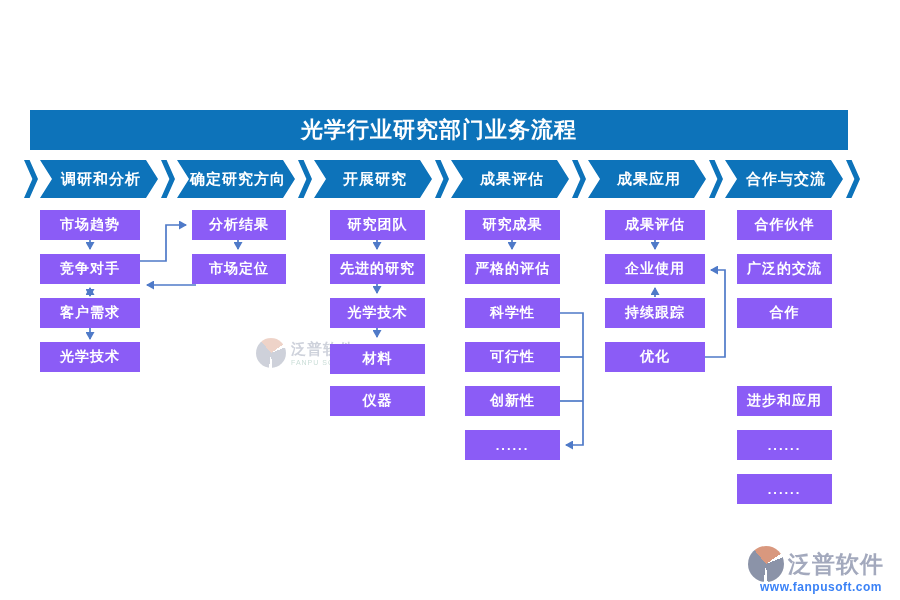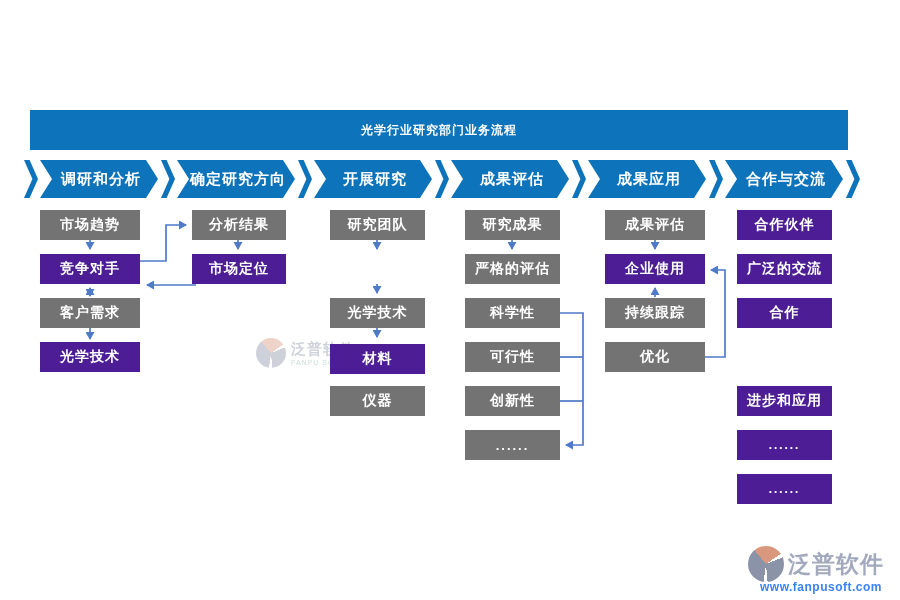--- a/index.html
+++ b/index.html
@@ -1,33 +1,33 @@
 <!DOCTYPE html>
 <html><head>
 <meta charset="utf-8">
 <style>
   html,body{margin:0;padding:0;background:#fff;}
   .canvas{position:relative;width:900px;height:600px;background:#fff;overflow:hidden;
           font-family:"Liberation Sans","DejaVu Sans",sans-serif;}
   
   .titlebar{position:absolute;left:30px;top:110px;width:818px;height:40px;background:#0d73ba;
-            color:#fff;font-size:12px;font-weight:bold;display:flex;align-items:center;justify-content:center;
+            color:#fff;font-size:22px;font-weight:bold;display:flex;align-items:center;justify-content:center;
             letter-spacing:1px;}
   
   .stage-tip{position:absolute;top:160px;height:38px;width:14px;background:#0d73ba;
              clip-path:polygon(0 0,40% 0,100% 50%,40% 100%,0 100%,60% 50%);}
   .stage{position:absolute;top:160px;height:38px;width:118px;background:#0d73ba;color:#fff;
          font-size:15px;font-weight:bold;display:flex;align-items:center;justify-content:center;
          clip-path:polygon(0 0,calc(100% - 12px) 0,100% 50%,calc(100% - 12px) 100%,0 100%,12px 50%);
          padding-left:4px;box-sizing:border-box;letter-spacing:1px;}
   
   .box{position:absolute;height:30px;display:flex;align-items:center;justify-content:center;
        color:#fff;font-size:14px;font-weight:bold;letter-spacing:1px;}
-  .b{background:#737373;}
-  .t{background:#4c1d95;font-family:Liberation Serif, serif;}
+  .b{background:#8b5cf6;}
+  .t{background:#8b5cf6;}
   .dots{letter-spacing:2px;font-size:13px;}
   
   .connectors{position:absolute;left:0;top:0;width:900px;height:600px;pointer-events:none;}
   
   .wm{position:absolute;left:256px;top:338px;display:flex;align-items:center;gap:5px;opacity:.42;z-index:0;}
   .wm-icon{width:30px;height:30px;border-radius:50%;
            background:conic-gradient(from 320deg,#d9987e 0 95deg,#fff 95deg 108deg,#8b93a8 108deg 215deg,#fff 215deg 228deg,#8b93a8 228deg 360deg);}
   .wm-name{font-size:15px;font-weight:bold;color:#8d95ac;letter-spacing:1px;}
   .wm-sub{font-size:7px;color:#7fae9f;letter-spacing:1px;}
   
@@ -83,20 +83,21 @@
 
   <div class="box b" style="left:40px;top:210px;width:100px">市场趋势</div>
   <div class="box t" style="left:40px;top:254px;width:100px">竞争对手</div>
   <div class="box b" style="left:40px;top:298px;width:100px">客户需求</div>
   <div class="box t" style="left:40px;top:342px;width:100px">光学技术</div>
 
   <div class="box b" style="left:192px;top:210px;width:94px">分析结果</div>
   <div class="box t" style="left:192px;top:254px;width:94px">市场定位</div>
 
   <div class="box b" style="left:330px;top:210px;width:95px">研究团队</div>
+  <div class="box t" style="left:330px;top:254px;width:95px">先进的研究</div>
   <div class="box b" style="left:330px;top:298px;width:95px">光学技术</div>
   <div class="box t" style="left:330px;top:344px;width:95px">材料</div>
   <div class="box b" style="left:330px;top:386px;width:95px">仪器</div>
 
   <div class="box b" style="left:465px;top:210px;width:95px">研究成果</div>
   <div class="box b" style="left:465px;top:254px;width:95px">严格的评估</div>
   <div class="box b" style="left:465px;top:298px;width:95px">科学性</div>
   <div class="box b" style="left:465px;top:342px;width:95px">可行性</div>
   <div class="box b" style="left:465px;top:386px;width:95px">创新性</div>
   <div class="box b dots" style="left:465px;top:430px;width:95px">......</div>

